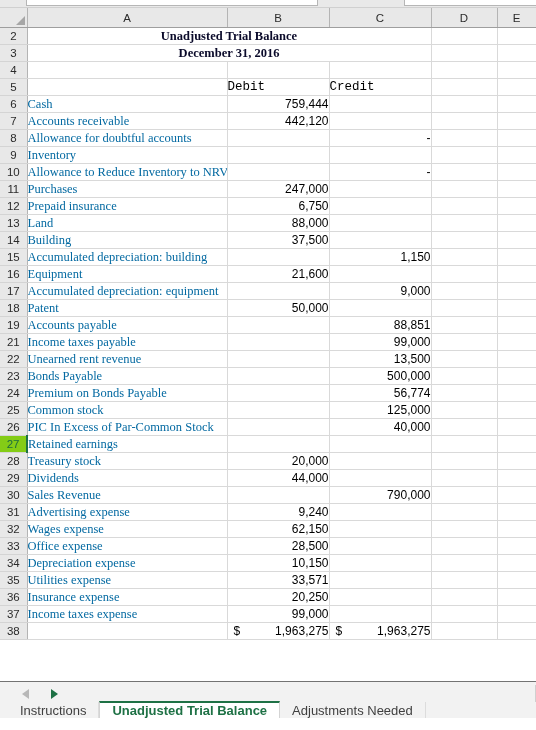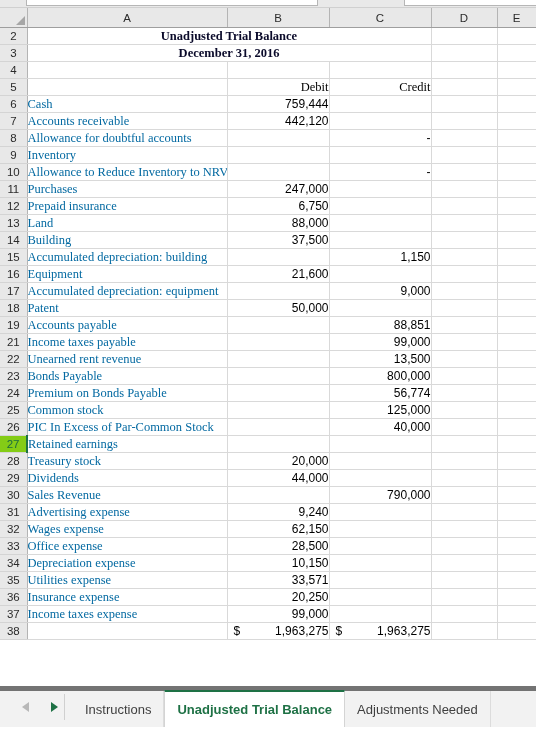--- a/index.html
+++ b/index.html
@@ -119,48 +119,49 @@
   }
 
   .title {
     font-family: "Liberation Serif", serif;
     font-size: 12.5px;
     font-weight: bold;
     color: #0a0a2a;
     text-align: center;
   }
   .hdrlbl {
-    font-family: Liberation Serif, serif;
+    font-family: Liberation Mono, monospace;
     font-size: 12.5px;
     color: #000000;
-    text-align: right;
+    text-align: left;
     padding-right: 6px;
   }
   .total {
     border-top: 1px solid #777;
     border-bottom: 3px double #777;
   }
   .totalcell {
     font-family: "Liberation Sans", sans-serif;
     font-size: 12px;
     text-align: right;
     padding-right: 6px;
     position: relative;
   }
   .totalcell .cur { position: absolute; left: 6px; }
 
   
   .tabbar {
     position: absolute;
-    left: 0; bottom: 3px;
+    left: 0; bottom: 12px;
     width: 536px; height: 36px;
     background: #f2f2f2;
-    border-top: 5px solid #737373;
+    border-top: 1px solid #737373;
     display: flex;
     align-items: stretch;
+    flex-direction: column;
   }
   .navgroup {
     display: flex; align-items: center;
     padding: 0 6px 0 22px;
     gap: 22px;
     border-right: 1px solid #d0d0d0;
     height: 26px;
     margin-top: 3px;
     box-sizing: border-box;
   }
@@ -379,21 +380,21 @@
           <td class="cell lbl">Unearned rent revenue</td>
           <td class="cell num"></td>
           <td class="cell num">13,500</td>
           <td class="cell"></td>
           <td class="cell"></td>
         </tr>
         <tr>
           <td class="rowhead">23</td>
           <td class="cell lbl">Bonds Payable</td>
           <td class="cell num"></td>
-          <td class="cell num">800,000</td>
+          <td class="cell num">500,000</td>
           <td class="cell"></td>
           <td class="cell"></td>
         </tr>
         <tr>
           <td class="rowhead">24</td>
           <td class="cell lbl">Premium on Bonds Payable</td>
           <td class="cell num"></td>
           <td class="cell num">56,774</td>
           <td class="cell"></td>
           <td class="cell"></td>

